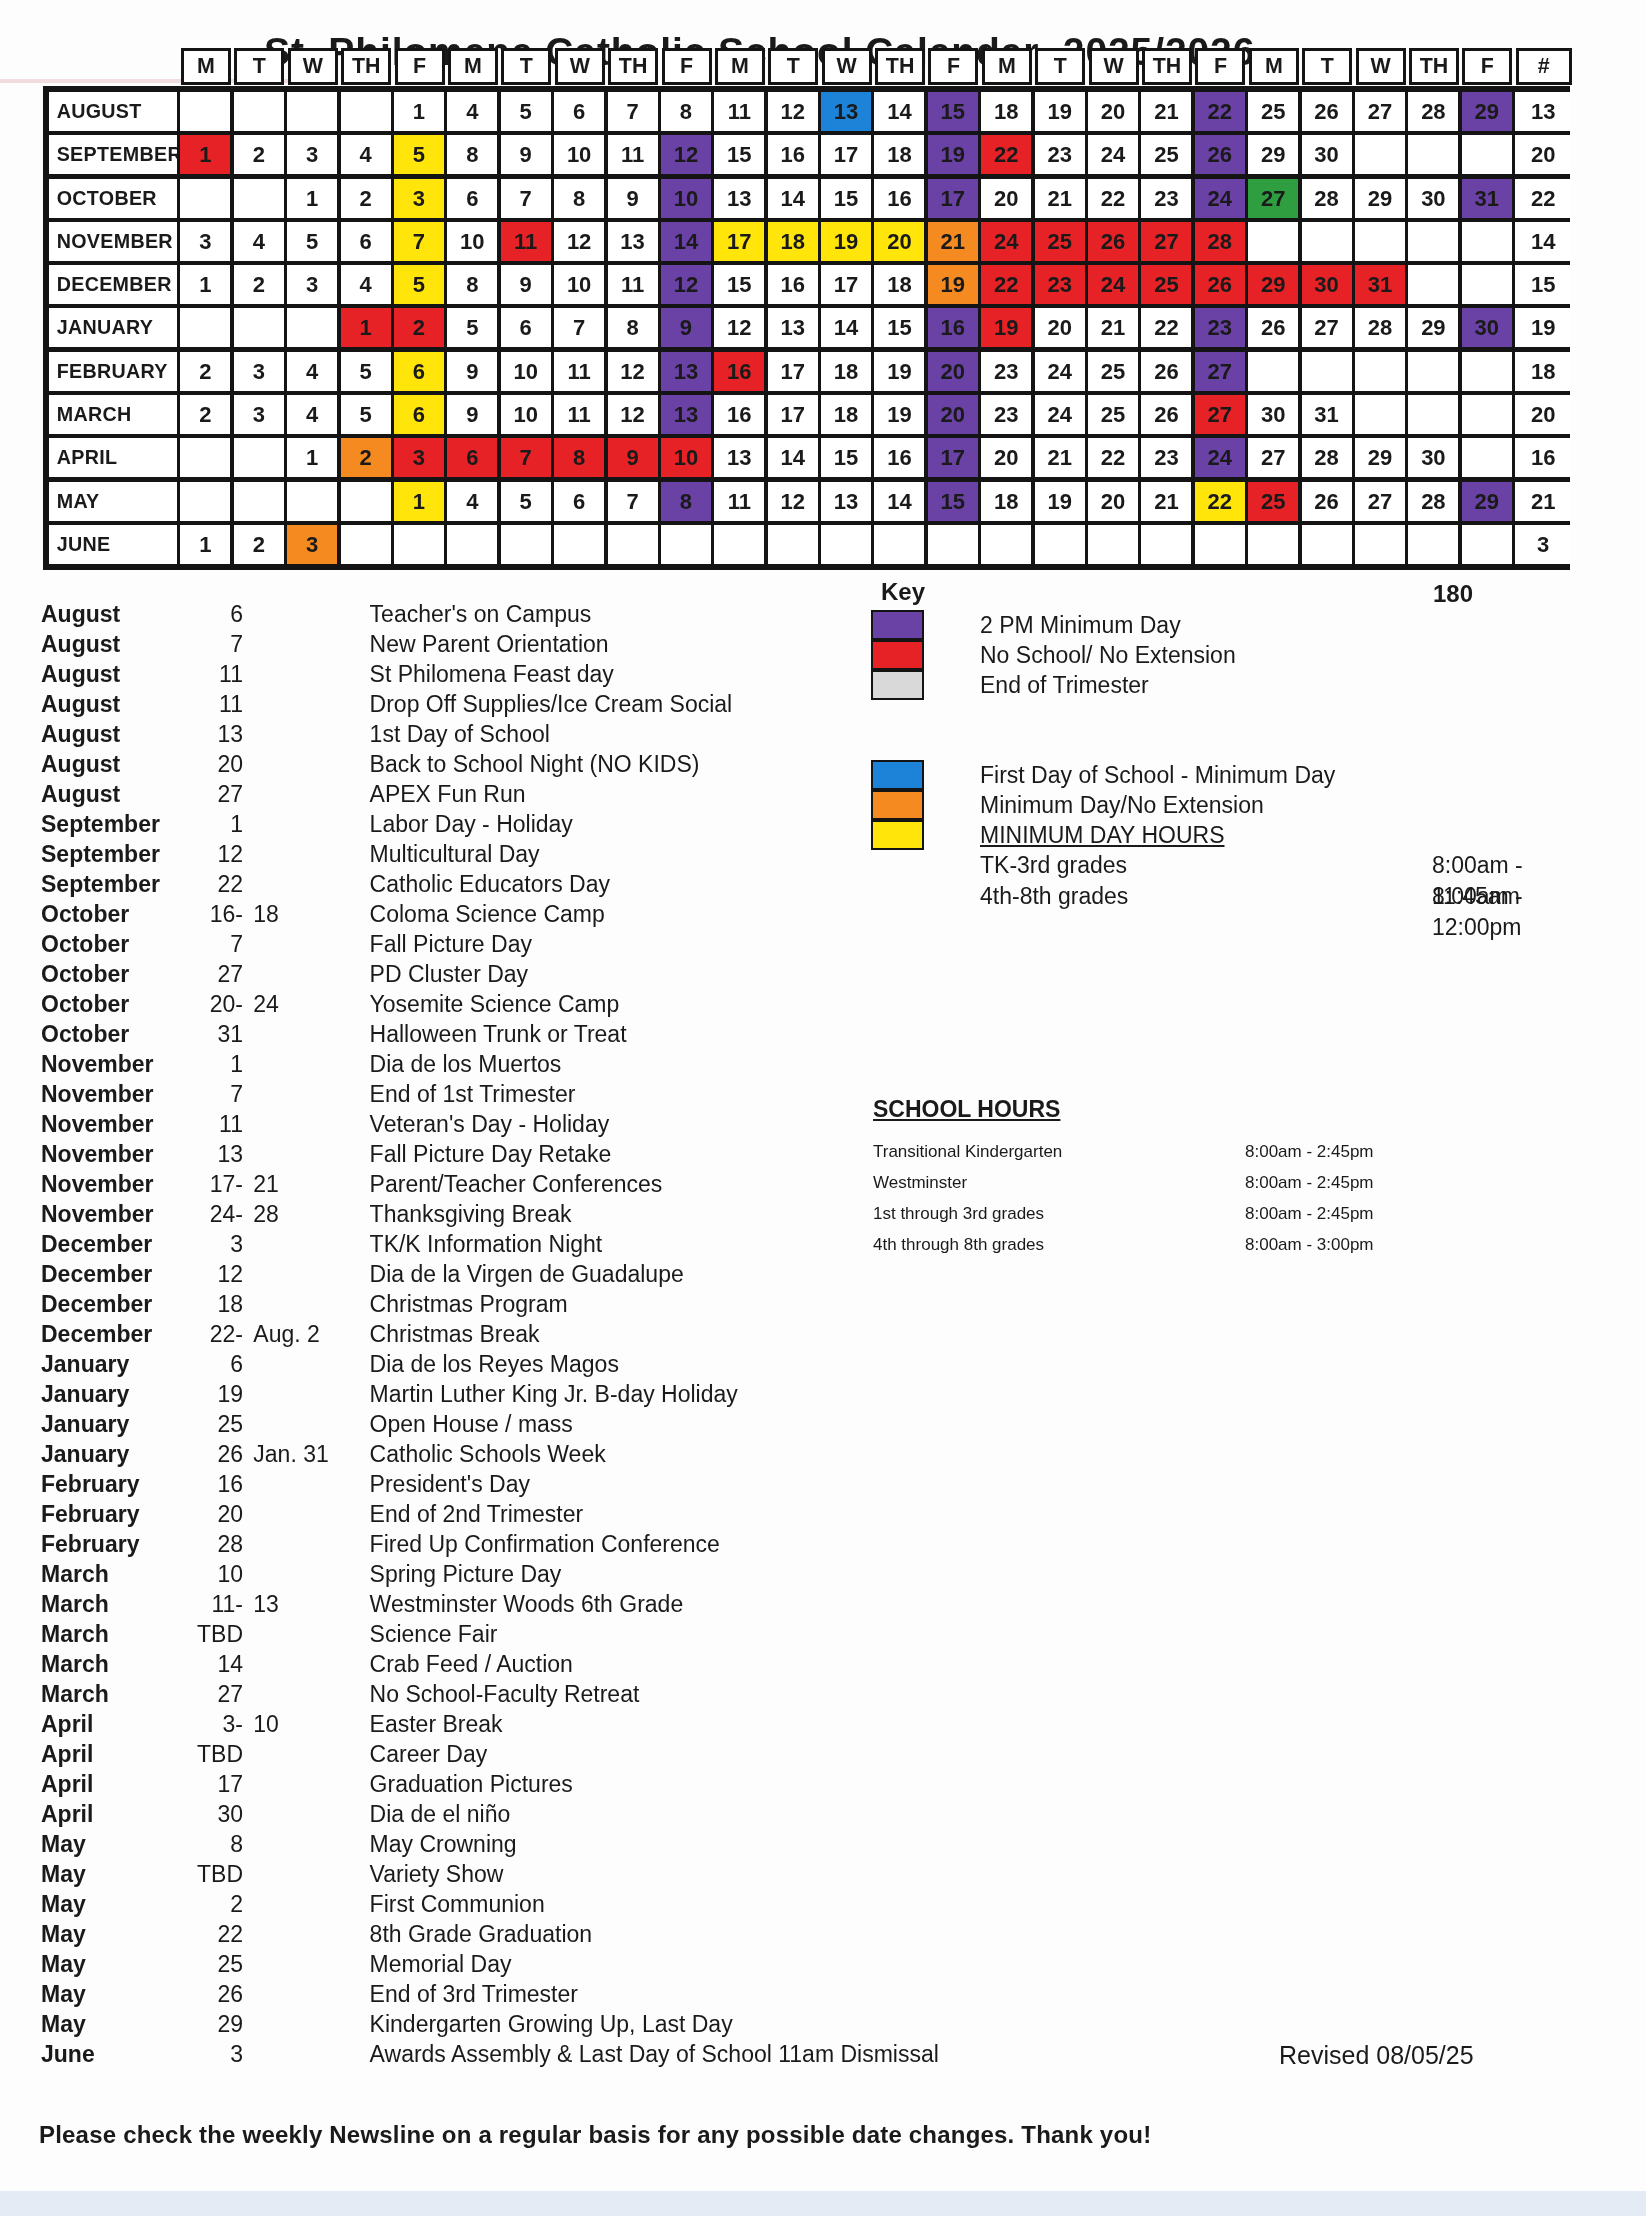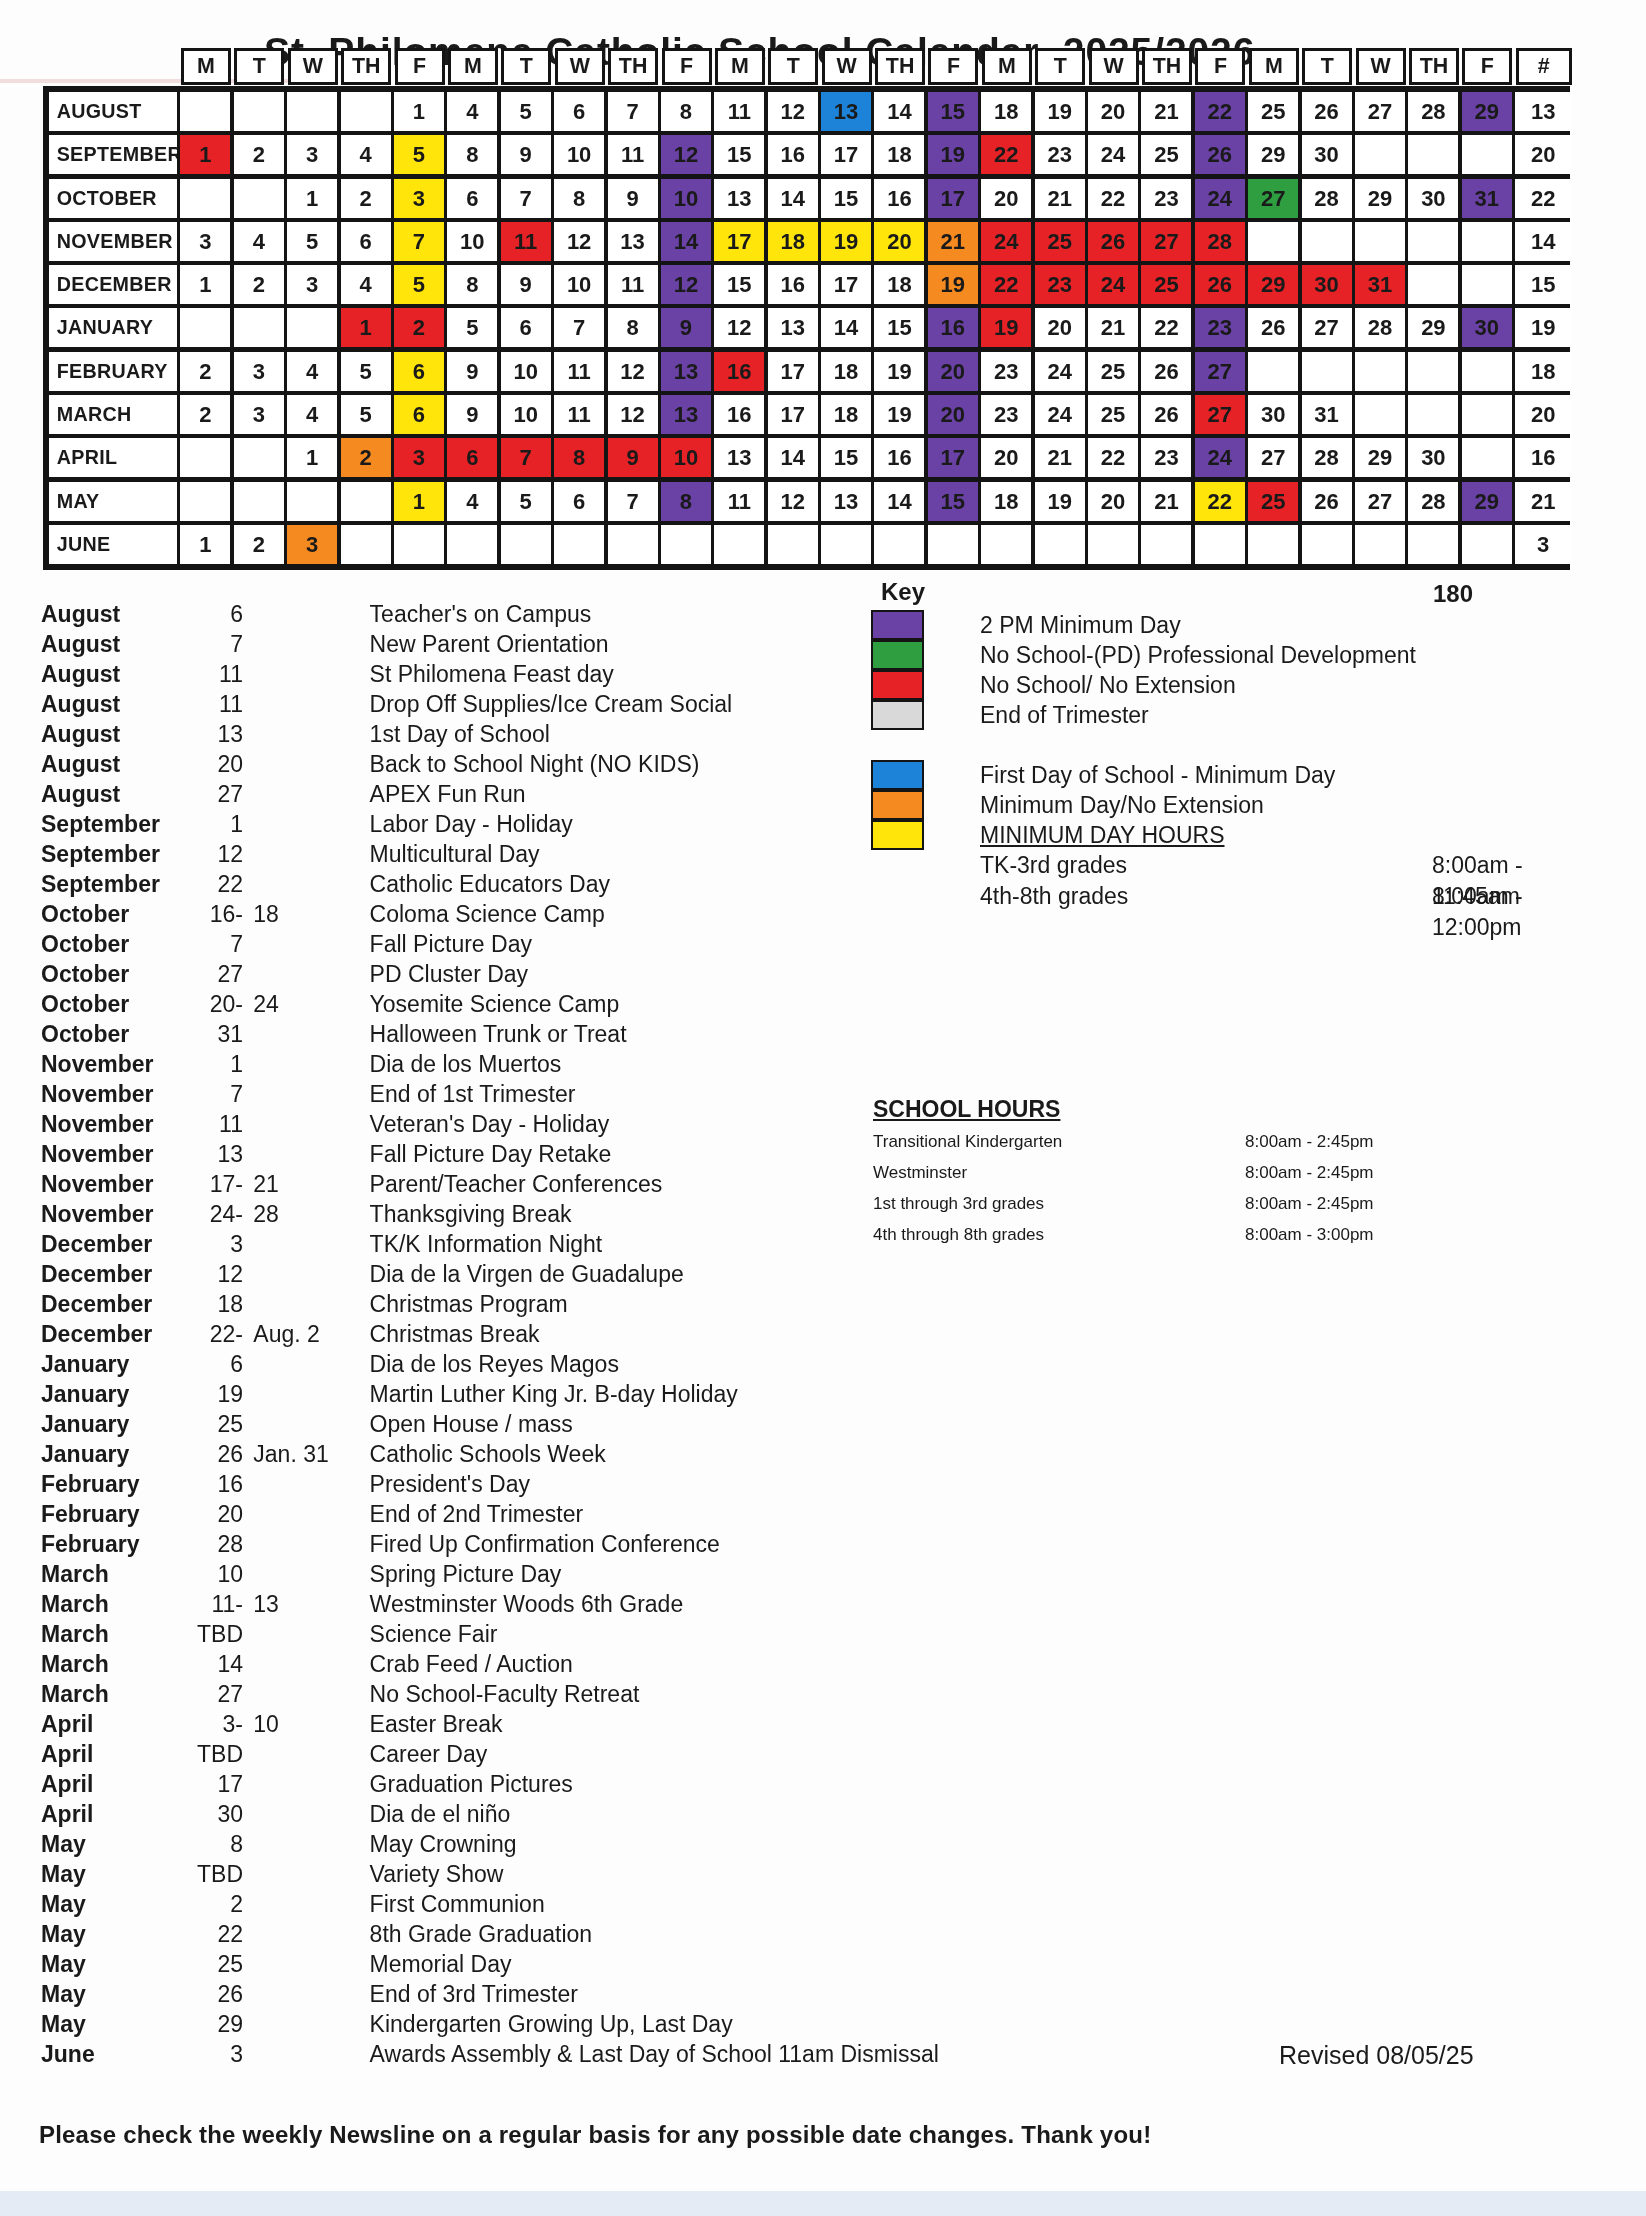--- a/index.html
+++ b/index.html
@@ -50,21 +50,21 @@
   .sw.m-x{background-image:
     linear-gradient(to top right,transparent calc(50% - 3.4px),#1a1a1a calc(50% - 3.4px),#1a1a1a calc(50% + 3.4px),transparent calc(50% + 3.4px)),
     linear-gradient(to top left,transparent calc(50% - 3.4px),#1a1a1a calc(50% - 3.4px),#1a1a1a calc(50% + 3.4px),transparent calc(50% + 3.4px));}
   .key-label{margin-left:56px;font-size:23px;white-space:nowrap;}
   .key-label.hd{font-weight:400;text-decoration:underline;}
   .minday{position:absolute;left:980px;top:850px;width:616px;}
   .minday .row{position:relative;height:31px;font-size:23px;line-height:31px;}
   .minday .time{position:absolute;left:452px;top:0;}
   
   .shours{position:absolute;left:873px;top:1096px;width:599px;}
-  .shours .sh-title{font-size:23px;font-weight:700;text-decoration:underline;margin-bottom:3px;}
+  .shours .sh-title{font-size:23px;font-weight:700;text-decoration:underline;margin-bottom:13px;}
   .shours .row{position:relative;height:31px;font-size:17px;line-height:31px;}
   .shours .time{position:absolute;left:372px;top:0;}
   
   .events{position:absolute;left:41px;top:599px;list-style:none;margin:0;padding:0;}
   .events li{display:flex;height:30px;line-height:30px;font-size:23px;white-space:nowrap;}
   .ev-m{width:128px;font-weight:700;flex:none;}
   .ev-d{width:74px;text-align:right;flex:none;}
   .ev-e{width:106px;margin-left:10.3px;flex:none;}
   .ev-t{margin-left:10.3px;}
   
@@ -429,24 +429,20 @@
   </div>
 
 <div class="key-title">Key</div>
 <div class="key-total">180</div>
 <div class="key-group" id="key-g1">
     <div class="key-item">
       <div class="sw m-s" style="background: rgb(106, 65, 165);"></div>
       <span class="key-label">2 PM Minimum Day</span>
     </div>
     <div class="key-item">
-      <div class="sw m-x" style="background: rgb(47, 158, 65);"></div>
-      <span class="key-label">No School-(PD) Professional Development</span>
-    </div>
-    <div class="key-item">
       <div class="sw m-x" style="background: rgb(230, 34, 38);"></div>
       <span class="key-label">No School/ No Extension</span>
     </div>
     <div class="key-item">
       <div class="sw" style="background: rgb(217, 217, 217);"></div>
       <span class="key-label">End of Trimester</span>
     </div>
   </div>
 <div class="key-group" id="key-g2">
     <div class="key-item">

